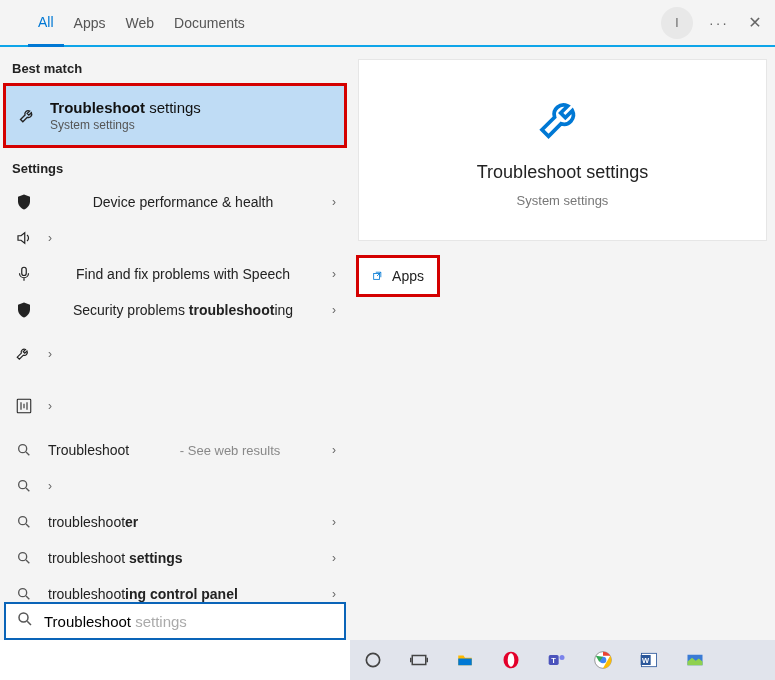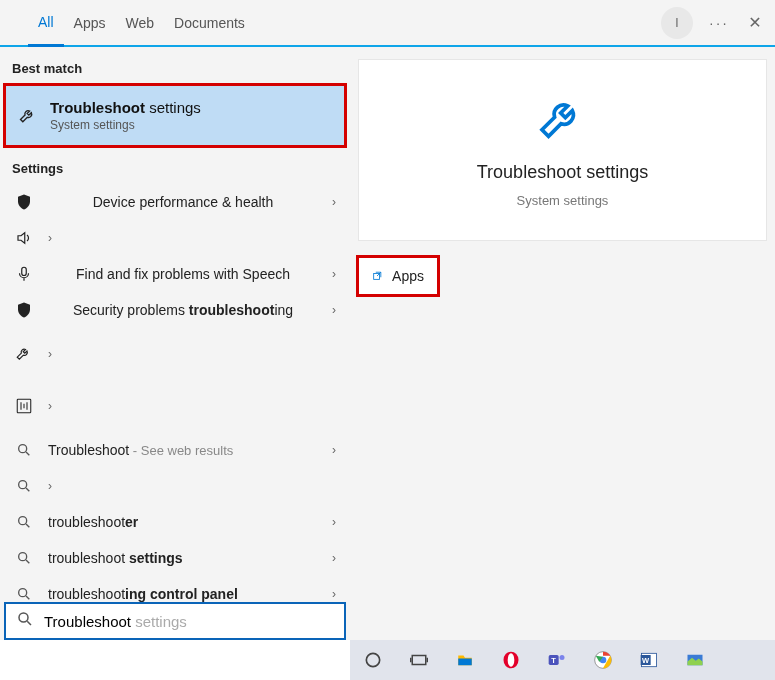--- a/index.html
+++ b/index.html
@@ -24,21 +24,21 @@
 .best-match .sub { font-size:12px; color:#555; margin-top:2px; }
 
 .set-row { height:36px; display:flex; align-items:center; padding:0 14px; gap:14px; font-size:14px; color:#222; cursor:default;text-align:center; }
 .set-row.multi { height:52px; }
 .set-row .label { flex:1; line-height:1.2; }
 .set-row .chev { color:#666; font-size:12px; }
 .ico { width:20px; display:flex; justify-content:center; color:#333; }
 
 .web-row { height:36px; display:flex; align-items:center; padding:0 14px; gap:14px; font-size:14px; color:#222; }
 .web-row .label { flex:1; }
-.web-row .sub { color:#888; font-size:13px; }
+.web-row .sub { color:#888; font-size:13px;padding-left:47px; }
 .web-row .chev { color:#666; font-size:12px; }
 
 .search-box { position:absolute; left:4px; bottom:0px; width:342px; height:38px; background:#fff; border:2px solid #0a64b8; display:flex; align-items:center; padding:0 10px; gap:10px; }
 .search-box input { flex:1; border:none; outline:none; font-size:15px; background:transparent; color:#222; }
 
 .preview-card { margin:12px 8px 0 8px; height:182px; background:#fff; border:1px solid #e6e6e6; display:flex; flex-direction:column; align-items:center; justify-content:center; gap:10px; }
 .preview-card .ptitle { font-size:18px; color:#222; }
 .preview-card .psub { font-size:13px; color:#777; }
 
 .open-row { margin:16px 8px 0 8px; height:38px; background:#fff; display:flex; align-items:center; padding:0 14px; gap:10px; font-size:14px; color:#222; width:80px; outline:3px solid #d40000; outline-offset:-1px;}

